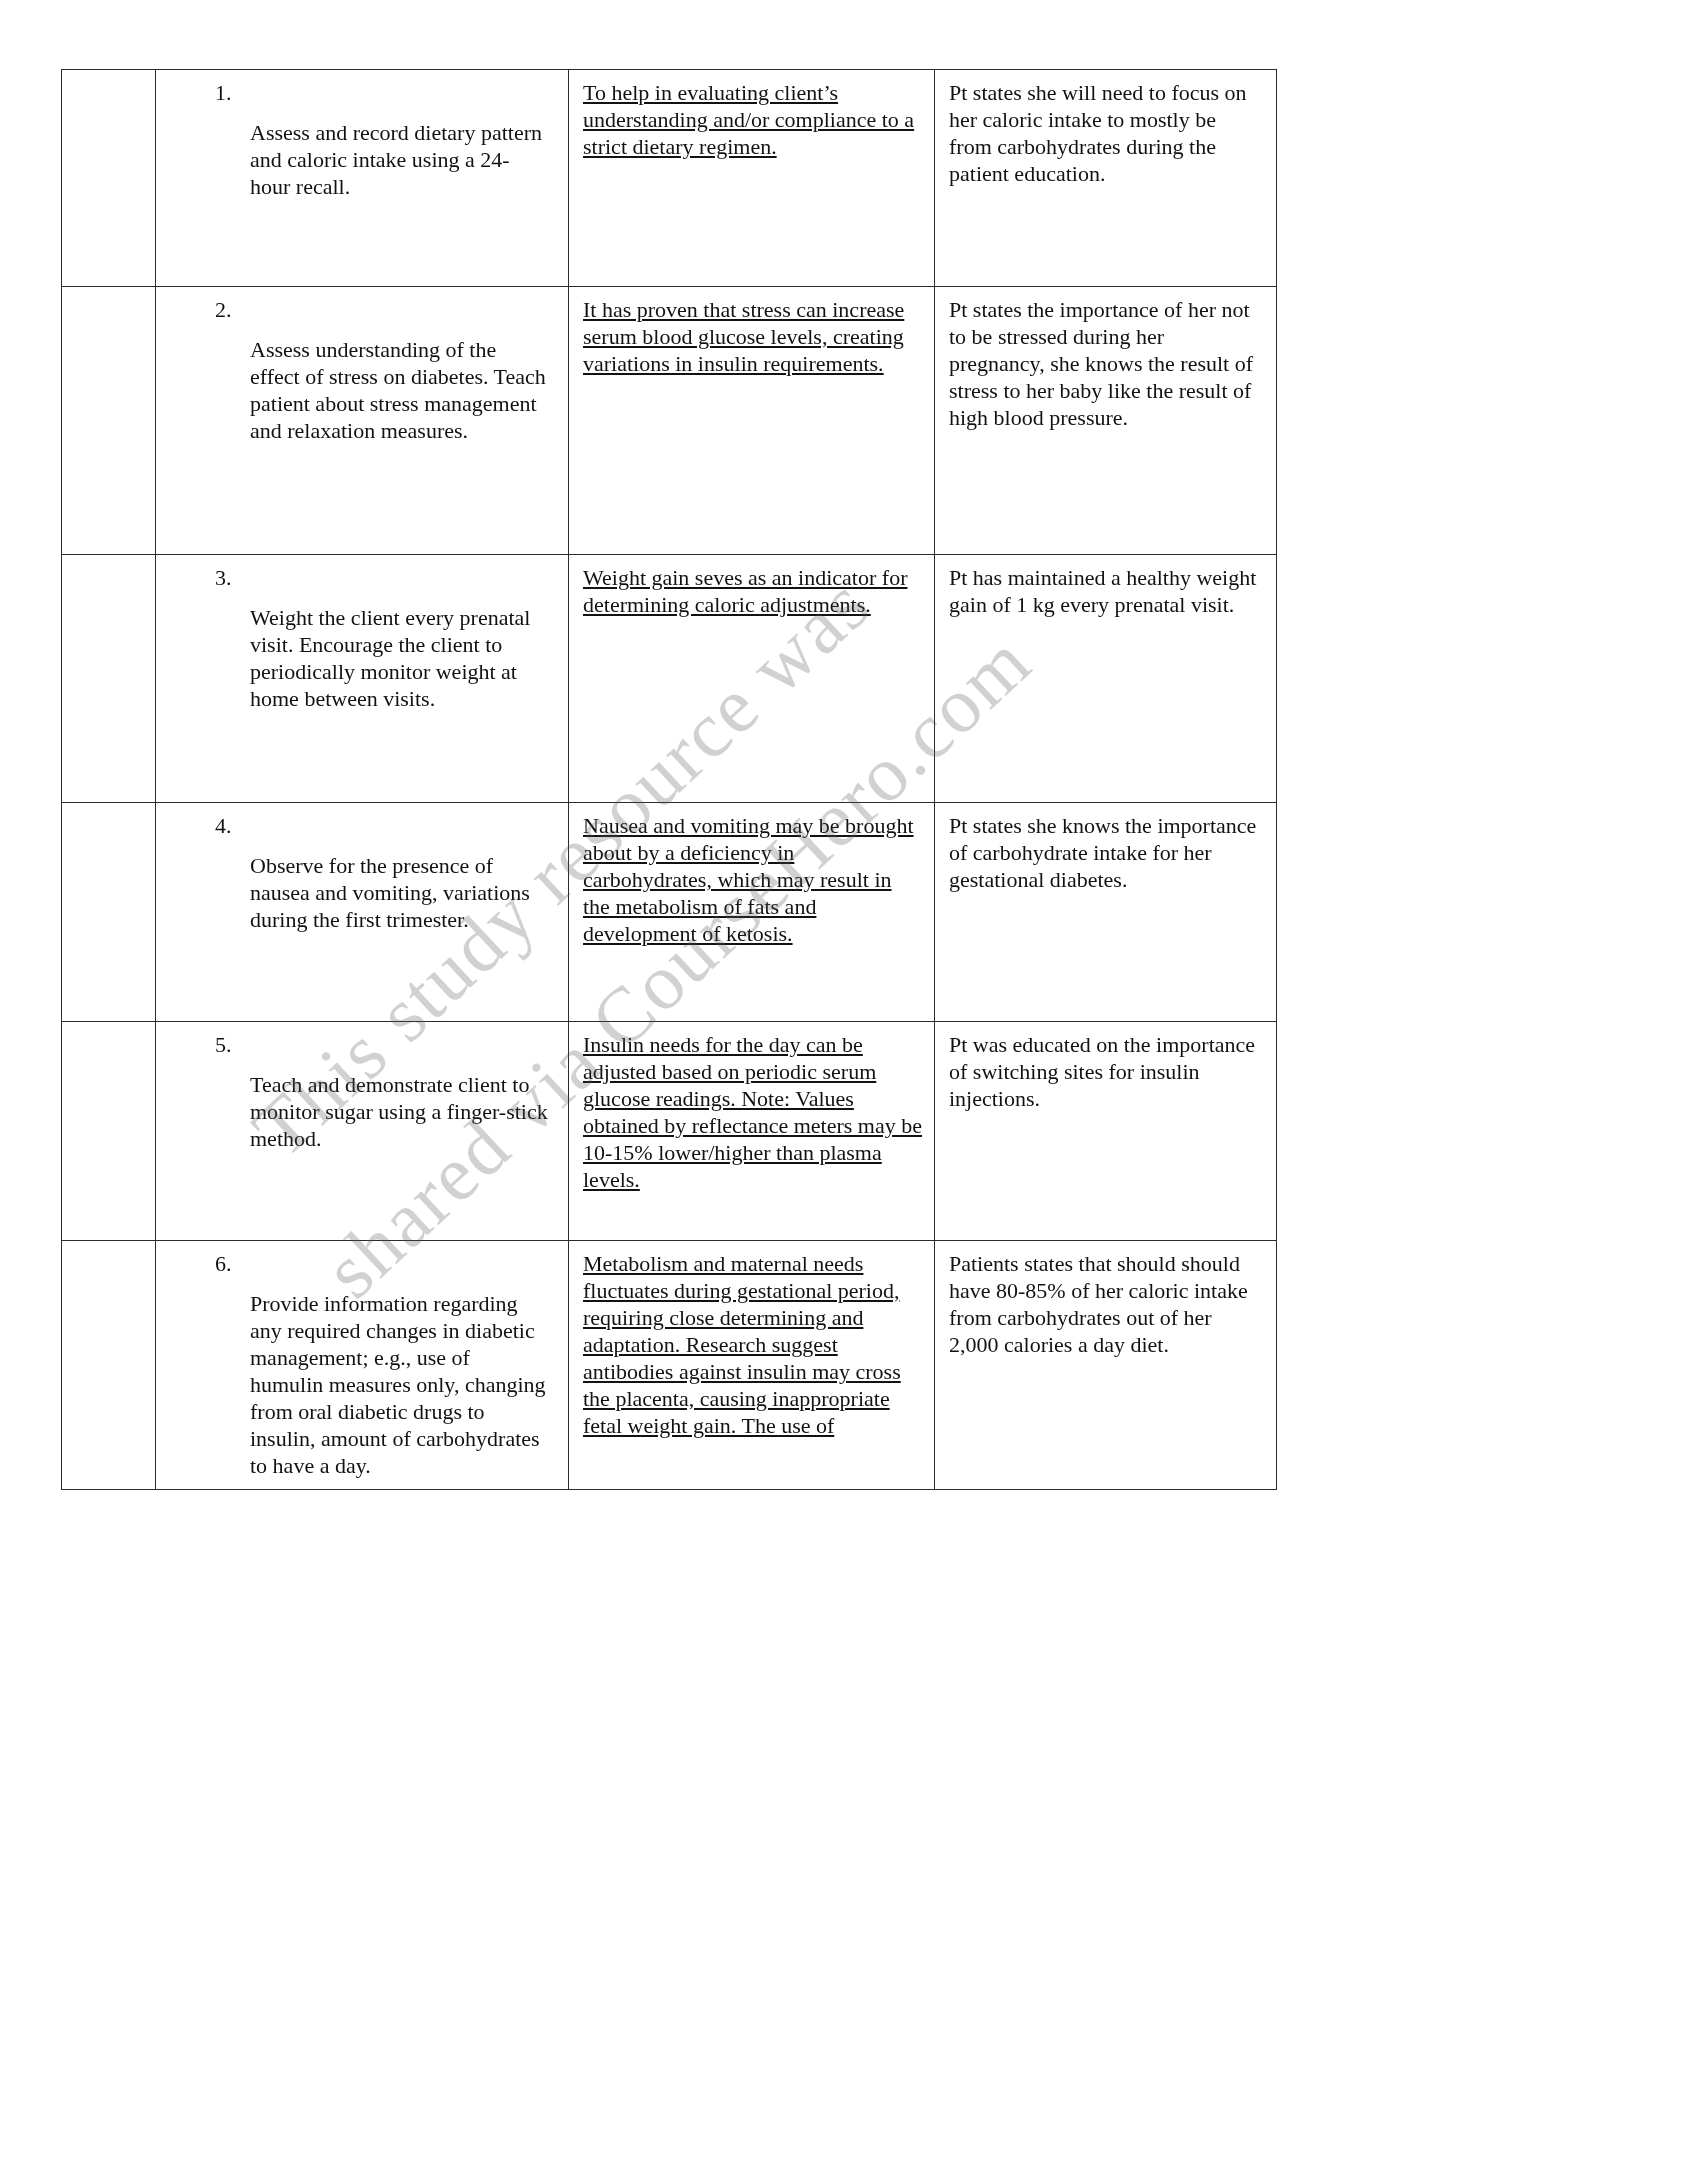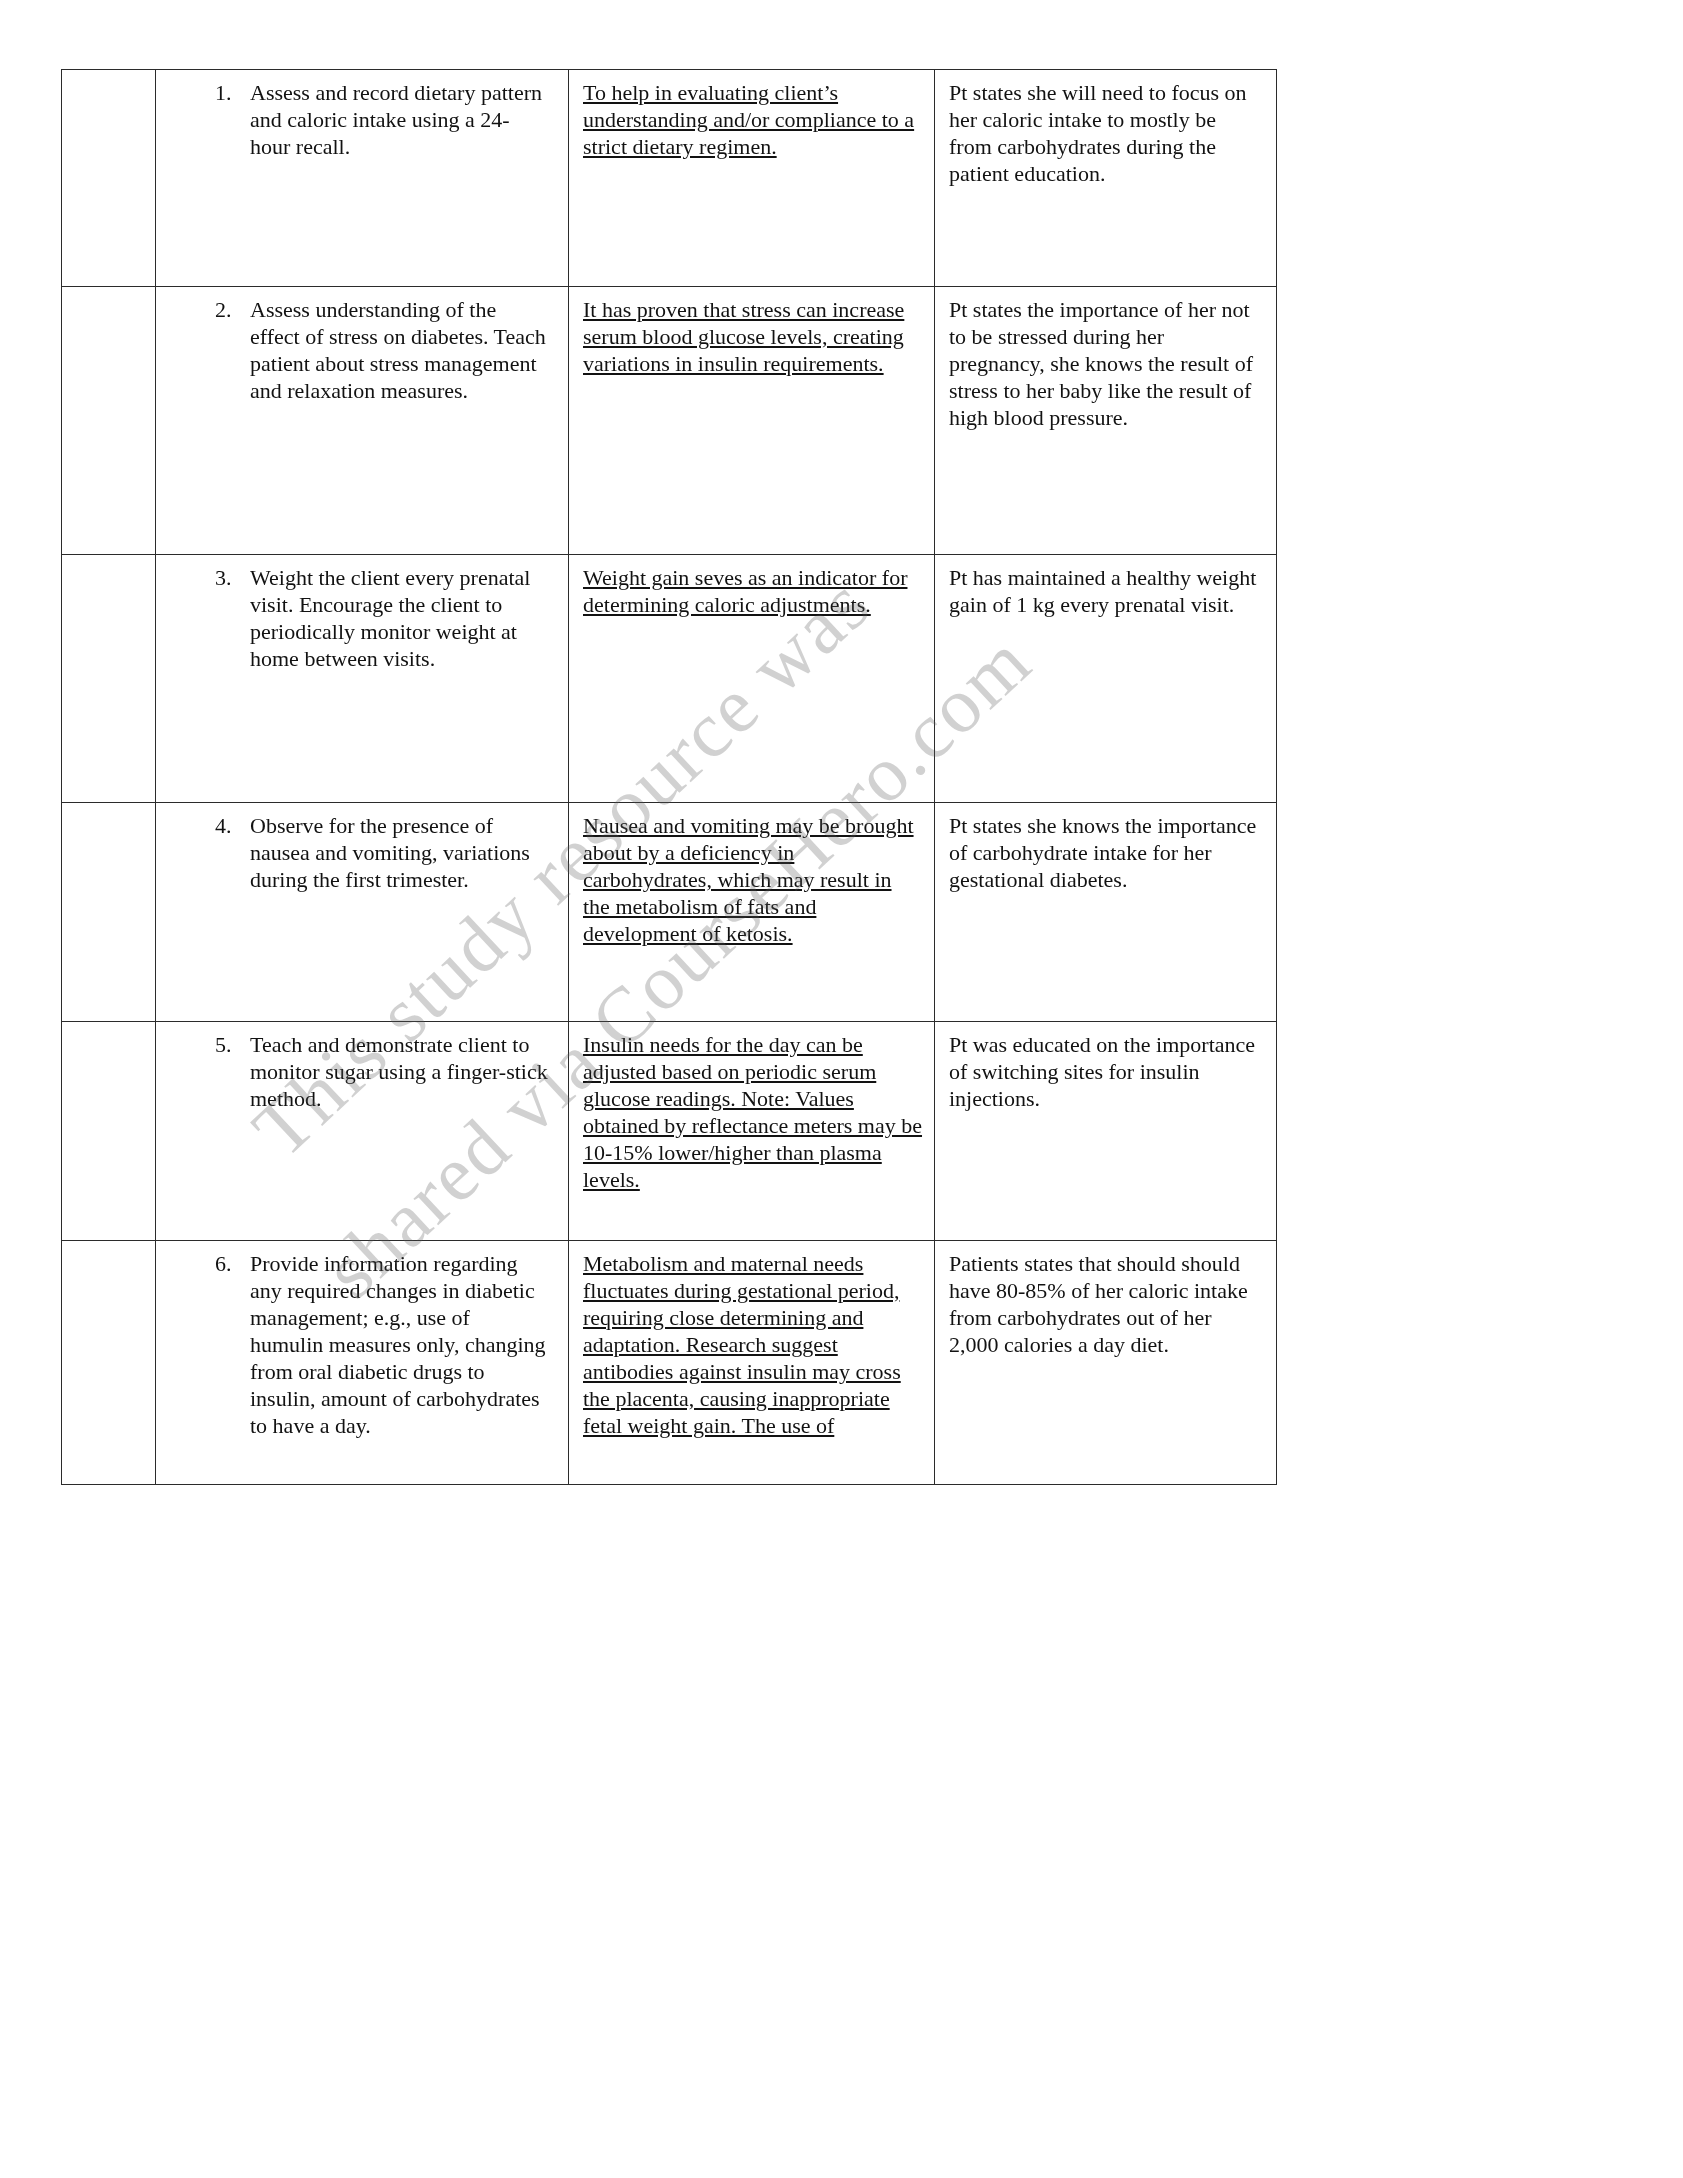--- a/index.html
+++ b/index.html
@@ -42,20 +42,21 @@
   }
   .num-spacer {
     flex: 0 0 45px;
   }
   .num {
     flex: 0 0 35px;
   }
   .int-text {
     flex: 1 1 auto;
     padding-right: 8px;
+    margin-top: 40px;
   }
 
   .watermark {
     position: absolute;
     left: 0;
     top: 0;
     width: 100%;
     height: 100%;
     pointer-events: none;
     z-index: 5;

